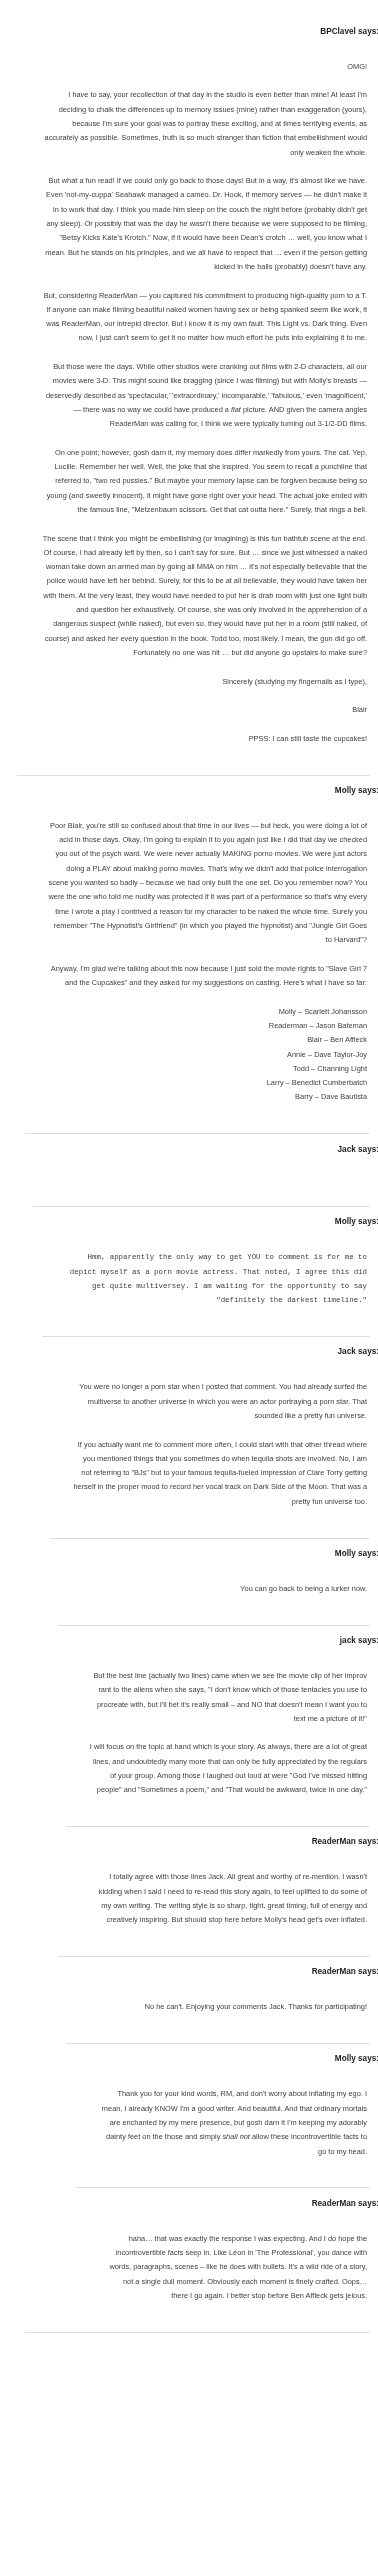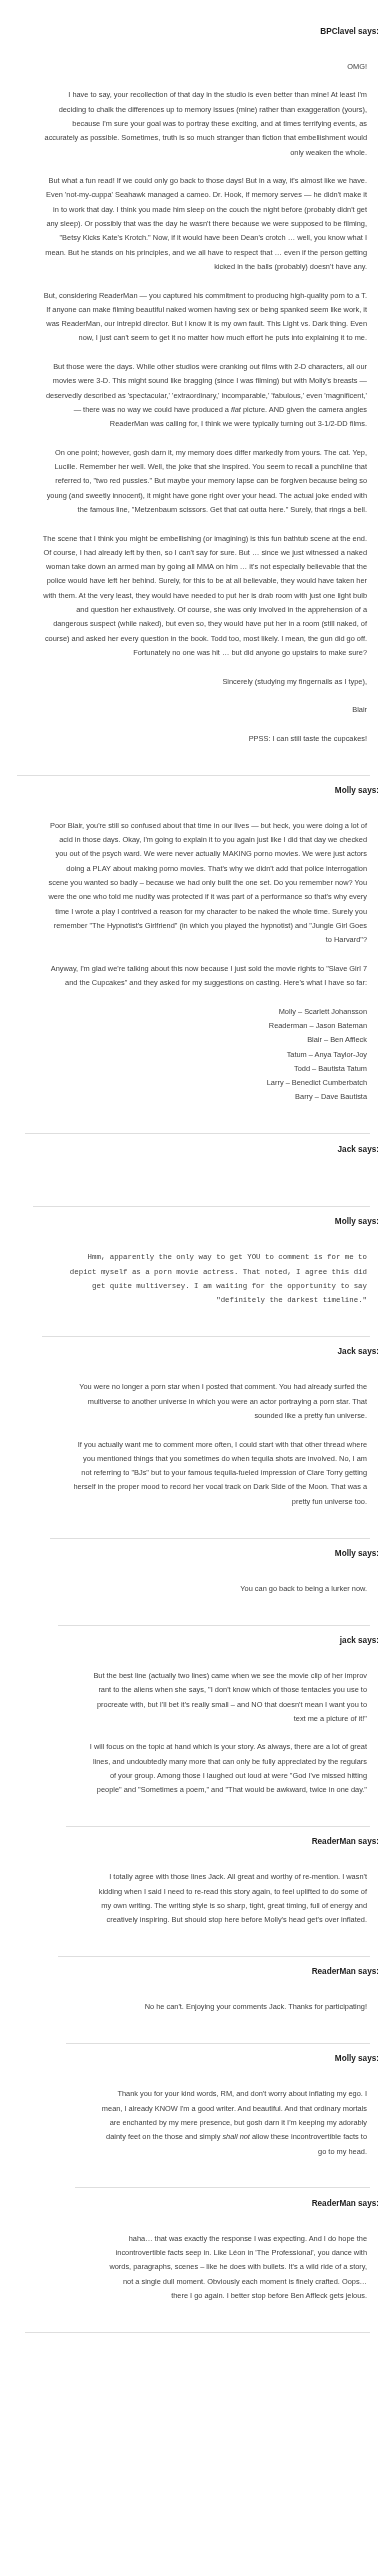--- a/index.html
+++ b/index.html
@@ -32,21 +32,21 @@
         <p><span>Blair</span></p>
         <p><span>PPSS: I can still taste the cupcakes!</span></p>
       </div>
     </div>
     <div class="divider" style="margin-left: 17px;"></div>
     <div class="comment">
       <h3 style="margin-left: 23px;"><span class="author">Molly</span><span> says:</span></h3>
       <div class="cbody" style="margin-left: 48px;">
         <p><span>Poor Blair, you're still so confused about that time in our lives — but heck, you were doing a lot of acid in those days. Okay, I'm going to explain it to you again just like I did that day we checked you out of the psych ward. We were never actually MAKING porno movies. We were just actors doing a PLAY about making porno movies. That's why we didn't add that police interrogation scene you wanted so badly – because we had only built the one set. Do you remember now? You were the one who told me nudity was protected if it was part of a performance so that's why every time I wrote a play I contrived a reason for my character to be naked the whole time. Surely you remember "The Hypnotist's Girlfriend" (in which you played the hypnotist) and "Jungle Girl Goes to Harvard"?</span></p>
         <p><span>Anyway, I'm glad we're talking about this now because I just sold the movie rights to "Slave Girl 7 and the Cupcakes" and they asked for my suggestions on casting. Here's what I have so far:</span></p>
-        <p><span>Molly – Scarlett Johansson</span><br><span>Readerman – Jason Bateman</span><br><span>Blair – Ben Affleck</span><br><span>Tatum – Anya Taylor-Joy</span><br><span>Todd – Bautista Tatum</span><br><span>Larry – Benedict Cumberbatch</span><br><span>Barry – Dave Bautista</span></p>
+        <p><span>Molly – Scarlett Johansson</span><br><span>Readerman – Jason Bateman</span><br><span>Blair – Ben Affleck</span><br><span>Annie – Dave Taylor-Joy</span><br><span>Todd – Channing Light</span><br><span>Larry – Benedict Cumberbatch</span><br><span>Barry – Dave Bautista</span></p>
       </div>
     </div>
     <div class="divider" style="margin-left: 25px;"></div>
     <div class="comment">
       <h3 style="margin-left: 31px;"><span class="author">Jack</span><span> says:</span></h3>
     </div>
     <div class="divider" style="margin-left: 33px;"></div>
     <div class="comment">
       <h3 style="margin-left: 40px;"><span class="author">Molly</span><span> says:</span></h3>
       <div class="cbody" style="margin-left: 64px; font-family: Liberation Mono, monospace;">

